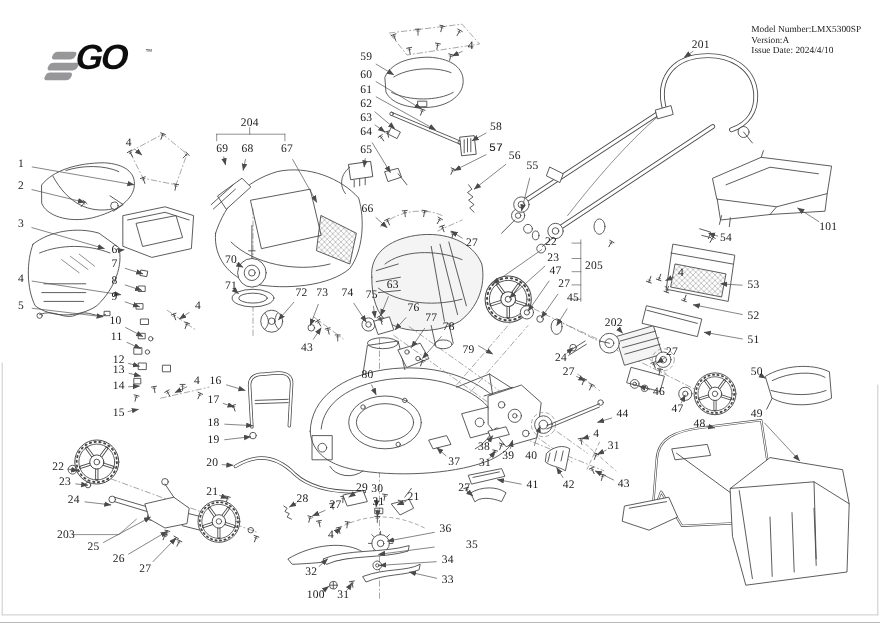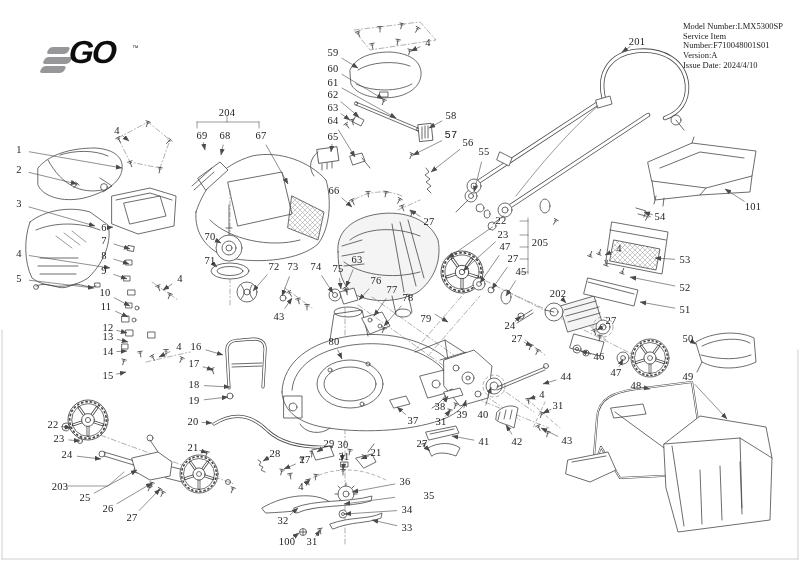--- a/index.html
+++ b/index.html
@@ -39,21 +39,20 @@
   <div class="logo">
     <div class="eb eb1"></div>
     <div class="eb eb2"></div>
     <div class="eb eb3"></div>
     <div class="go">GO</div>
     <div class="tm">™</div>
   </div>
 
   <div class="hdr">
     <div>Model Number:LMX5300SP</div>
-    <div>Service Item Number:F710048001S01</div>
     <div>Version:A</div>
     <div>Issue Date: 2024/4/10</div>
   </div>
 
   <svg id="art" viewBox="0 0 800 566">
     <defs>
       <pattern id="hx" width="5" height="5" patternUnits="userSpaceOnUse">
         <path d="M0,5 L5,0 M0,0 L5,5" stroke="#8a8a8a" stroke-width=".45" fill="none"></path>
       </pattern>
       <g id="sc" stroke="#474747" fill="none" stroke-width=".8">

